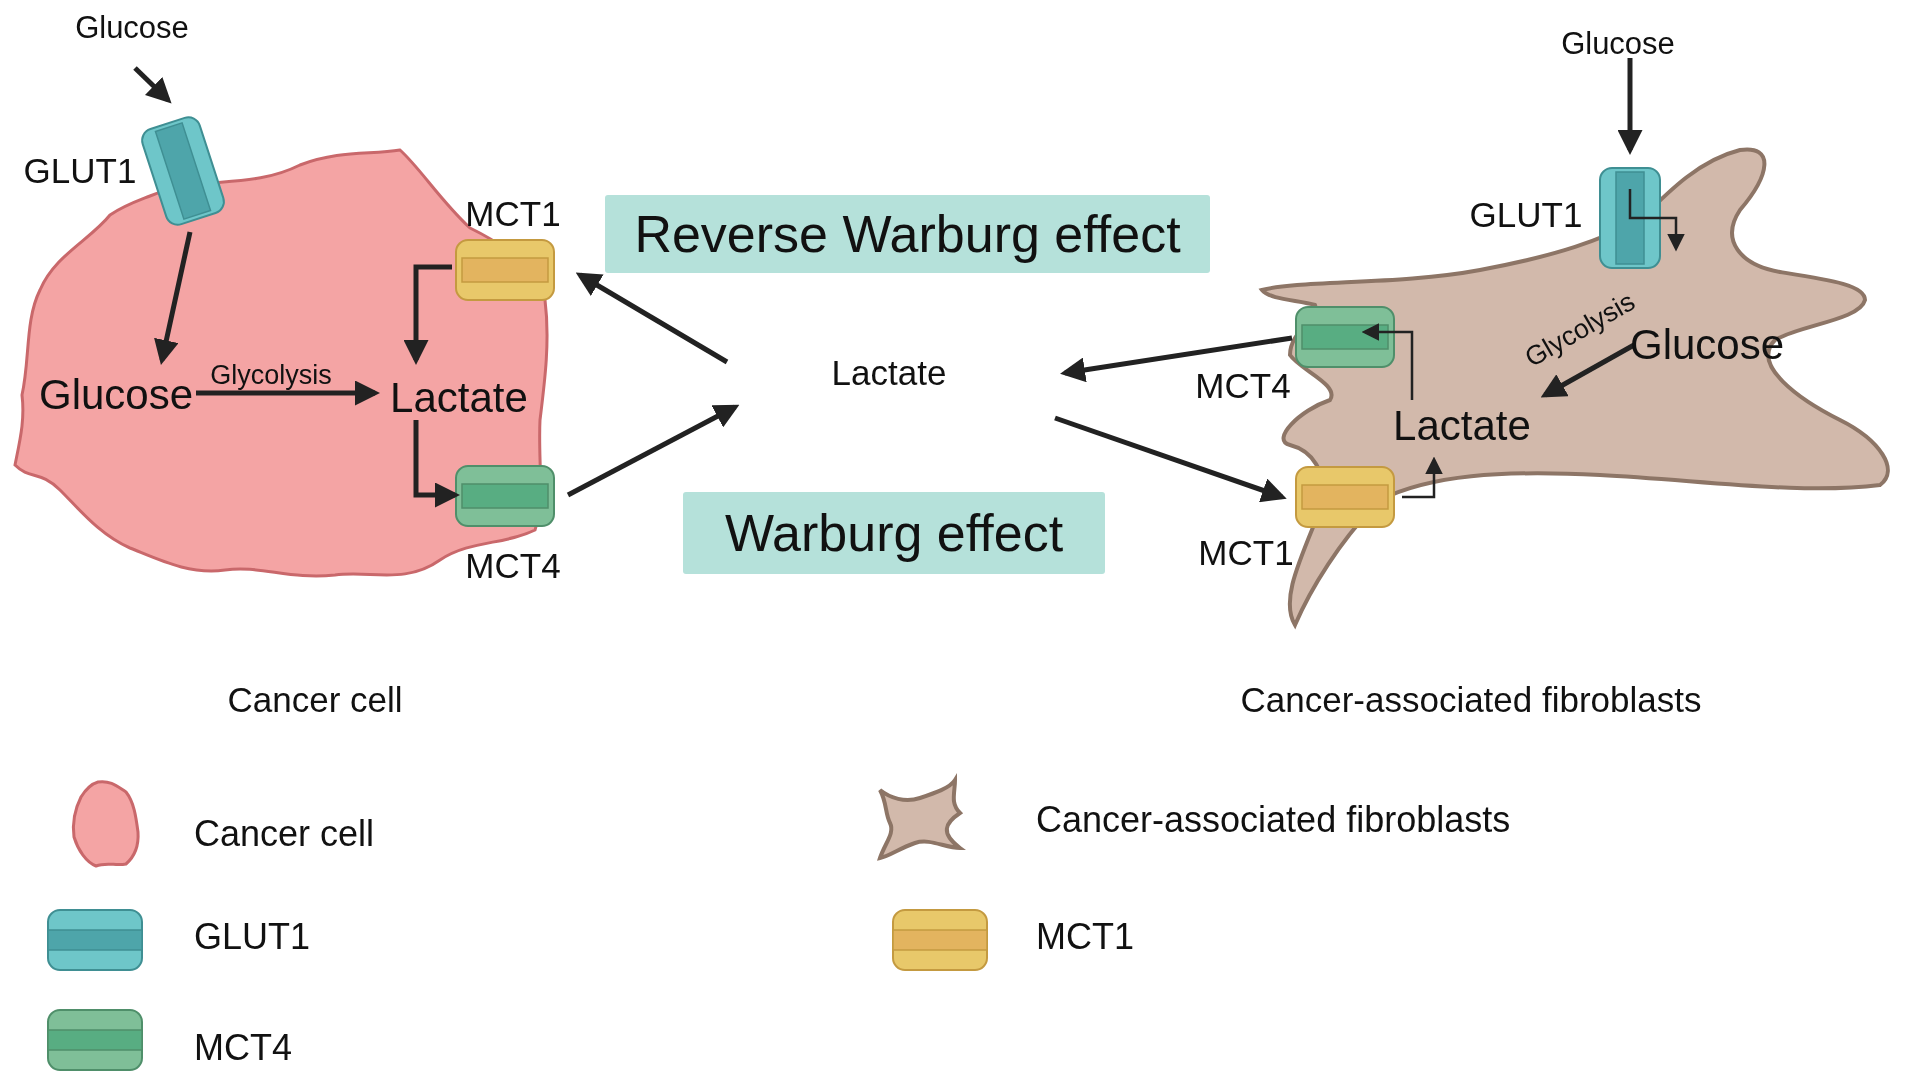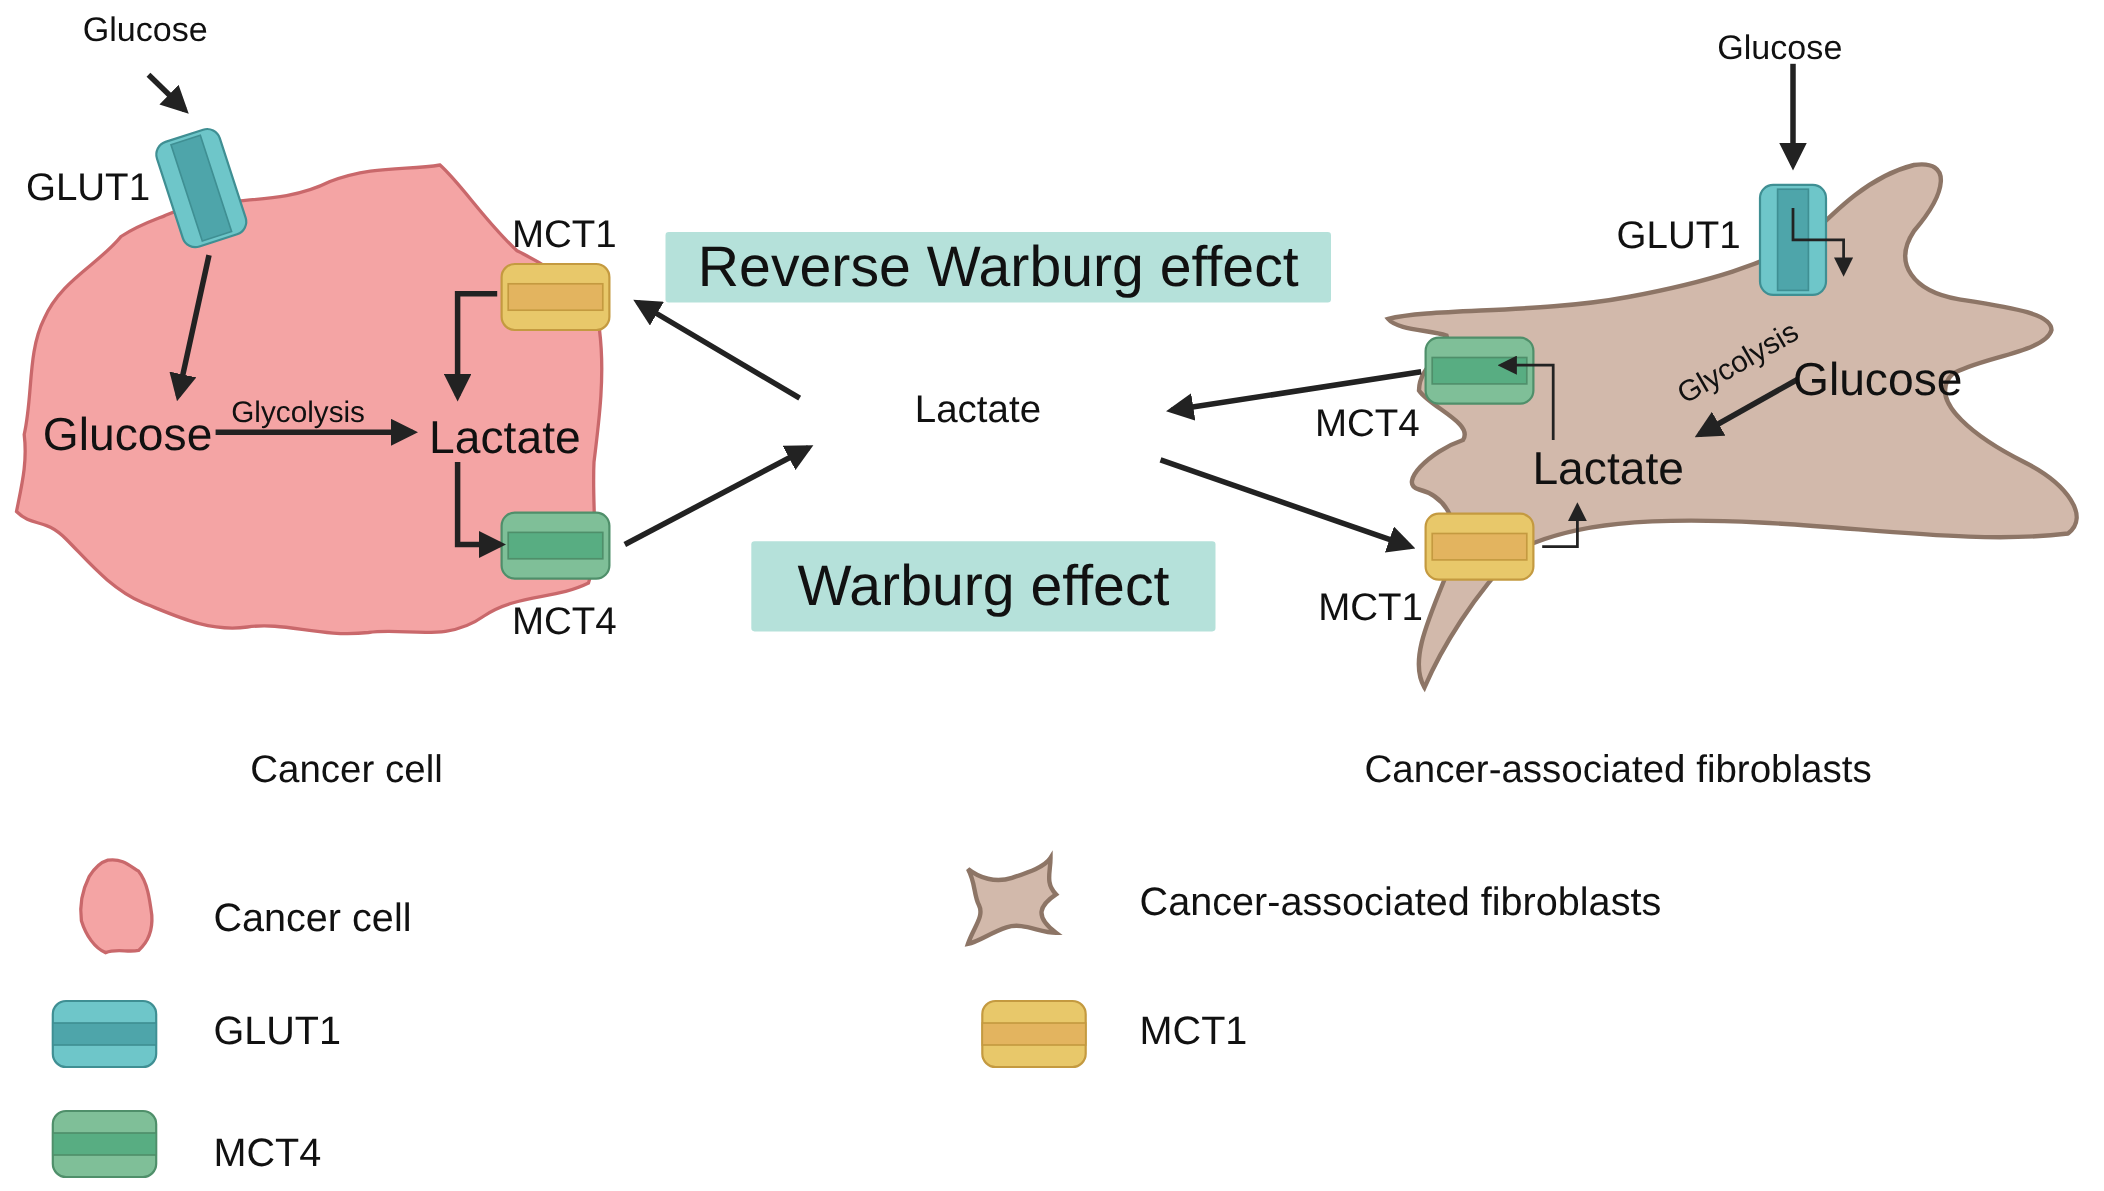--- a/index.html
+++ b/index.html
@@ -91,21 +91,21 @@
   <g transform="translate(95,1040)">
     <rect x="-47" y="-30" width="94" height="60" rx="12" fill="#7fbf98" stroke="#4f8f6a" stroke-width="2"></rect>
     <rect x="-47" y="-10" width="94" height="20" fill="#58ad82" stroke="#4f8f6a" stroke-width="1.5"></rect>
   </g>
   <g transform="translate(940,940)">
     <rect x="-47" y="-30" width="94" height="60" rx="12" fill="#e8c86a" stroke="#c49a40" stroke-width="2"></rect>
     <rect x="-47" y="-10" width="94" height="20" fill="#e3b45f" stroke="#c49a40" stroke-width="1.5"></rect>
   </g>
 </svg>
 
-<div class="box" style="left:605px;top:195px;width:605px;height:64px;margin-top:16px;">
+<div class="box" style="left:605px;top:195px;width:605px;height:78px;">
   <span>Reverse Warburg effect</span>
 </div>
 <div class="box" style="left:683px;top:492px;width:422px;height:82px;">
   <span>Warburg effect</span>
 </div>
 
 <div class="lbl s34" style="left:889px;top:372px;">Lactate</div>
 
 <div class="lbl s30" style="left:132px;top:27px;">Glucose</div>
 <div class="lbl s34" style="left:80px;top:170px;">GLUT1</div>

